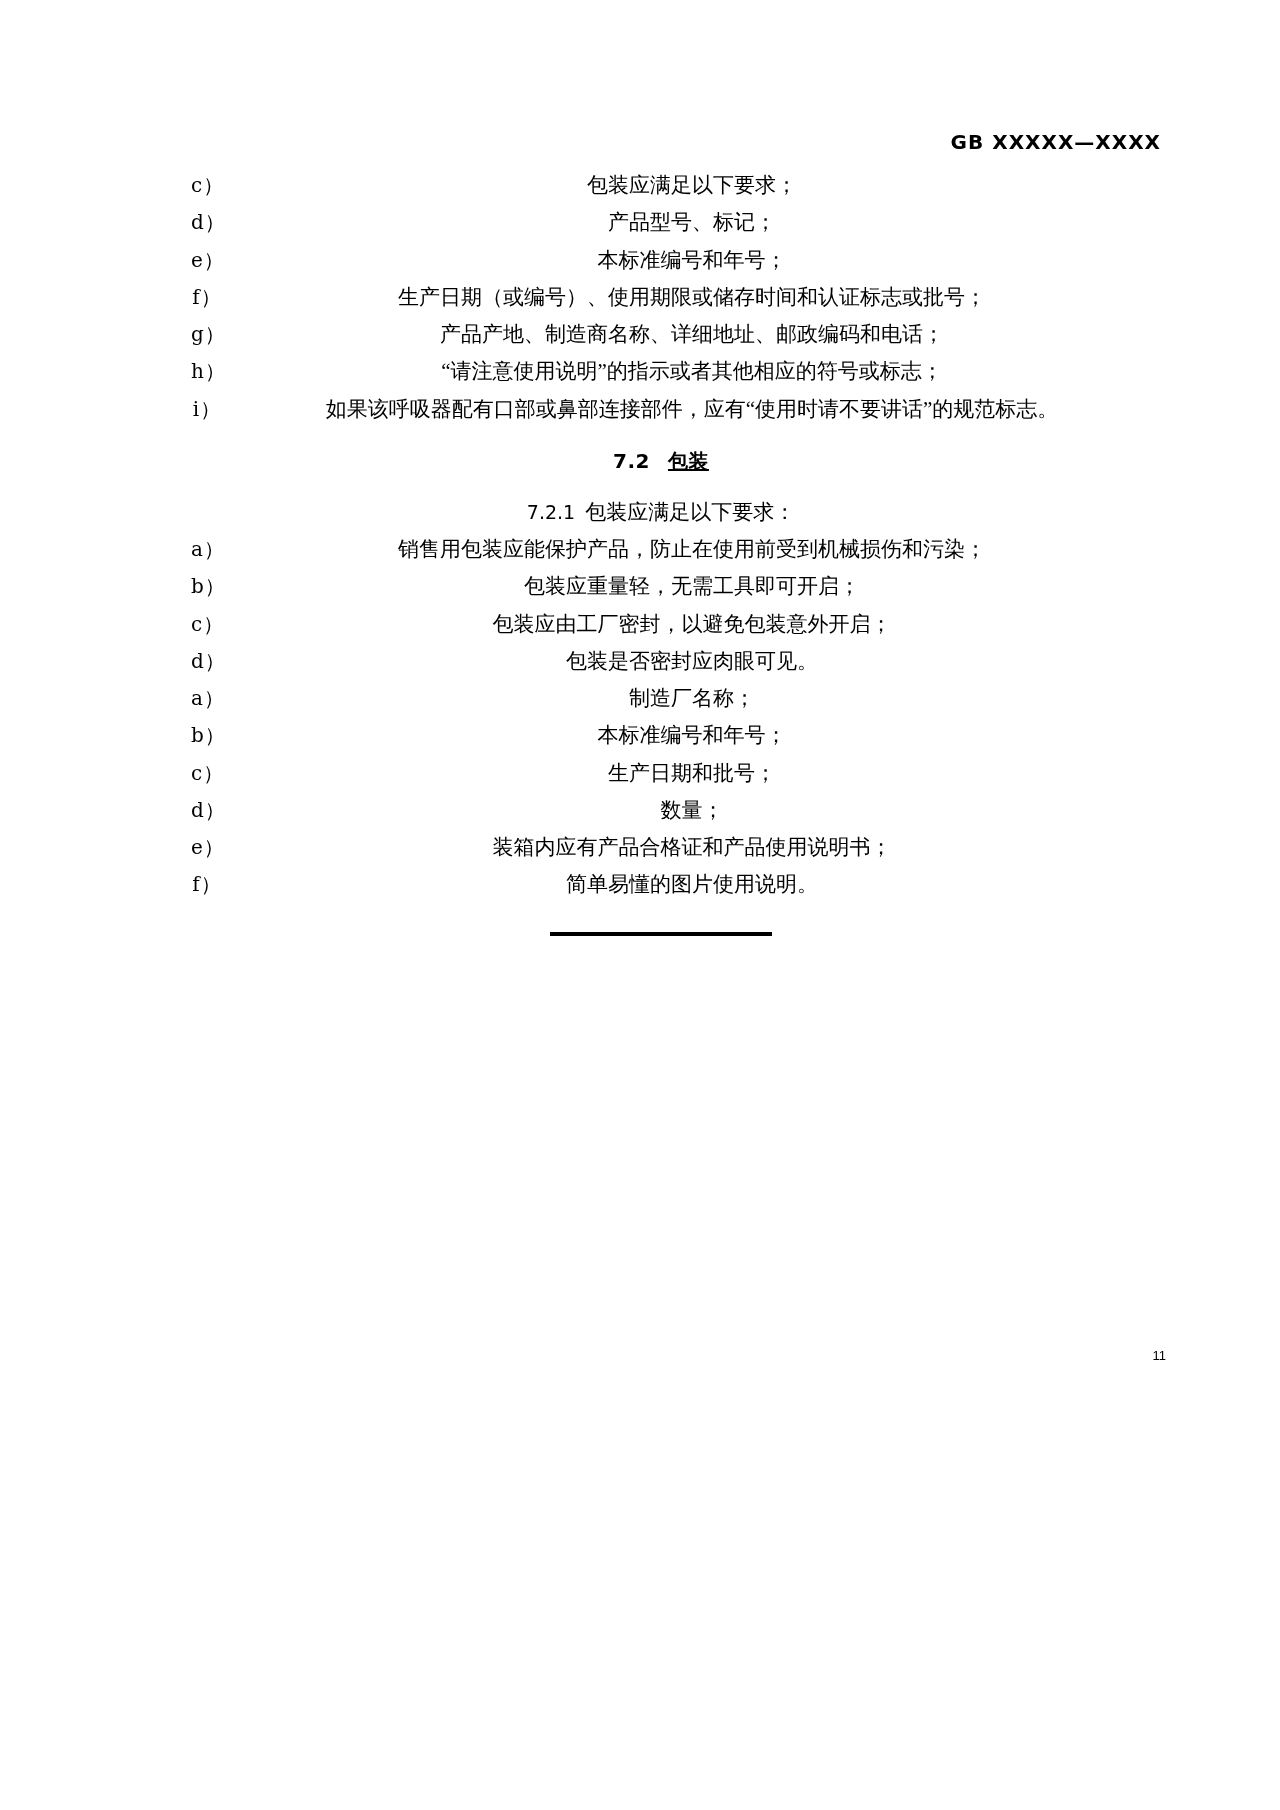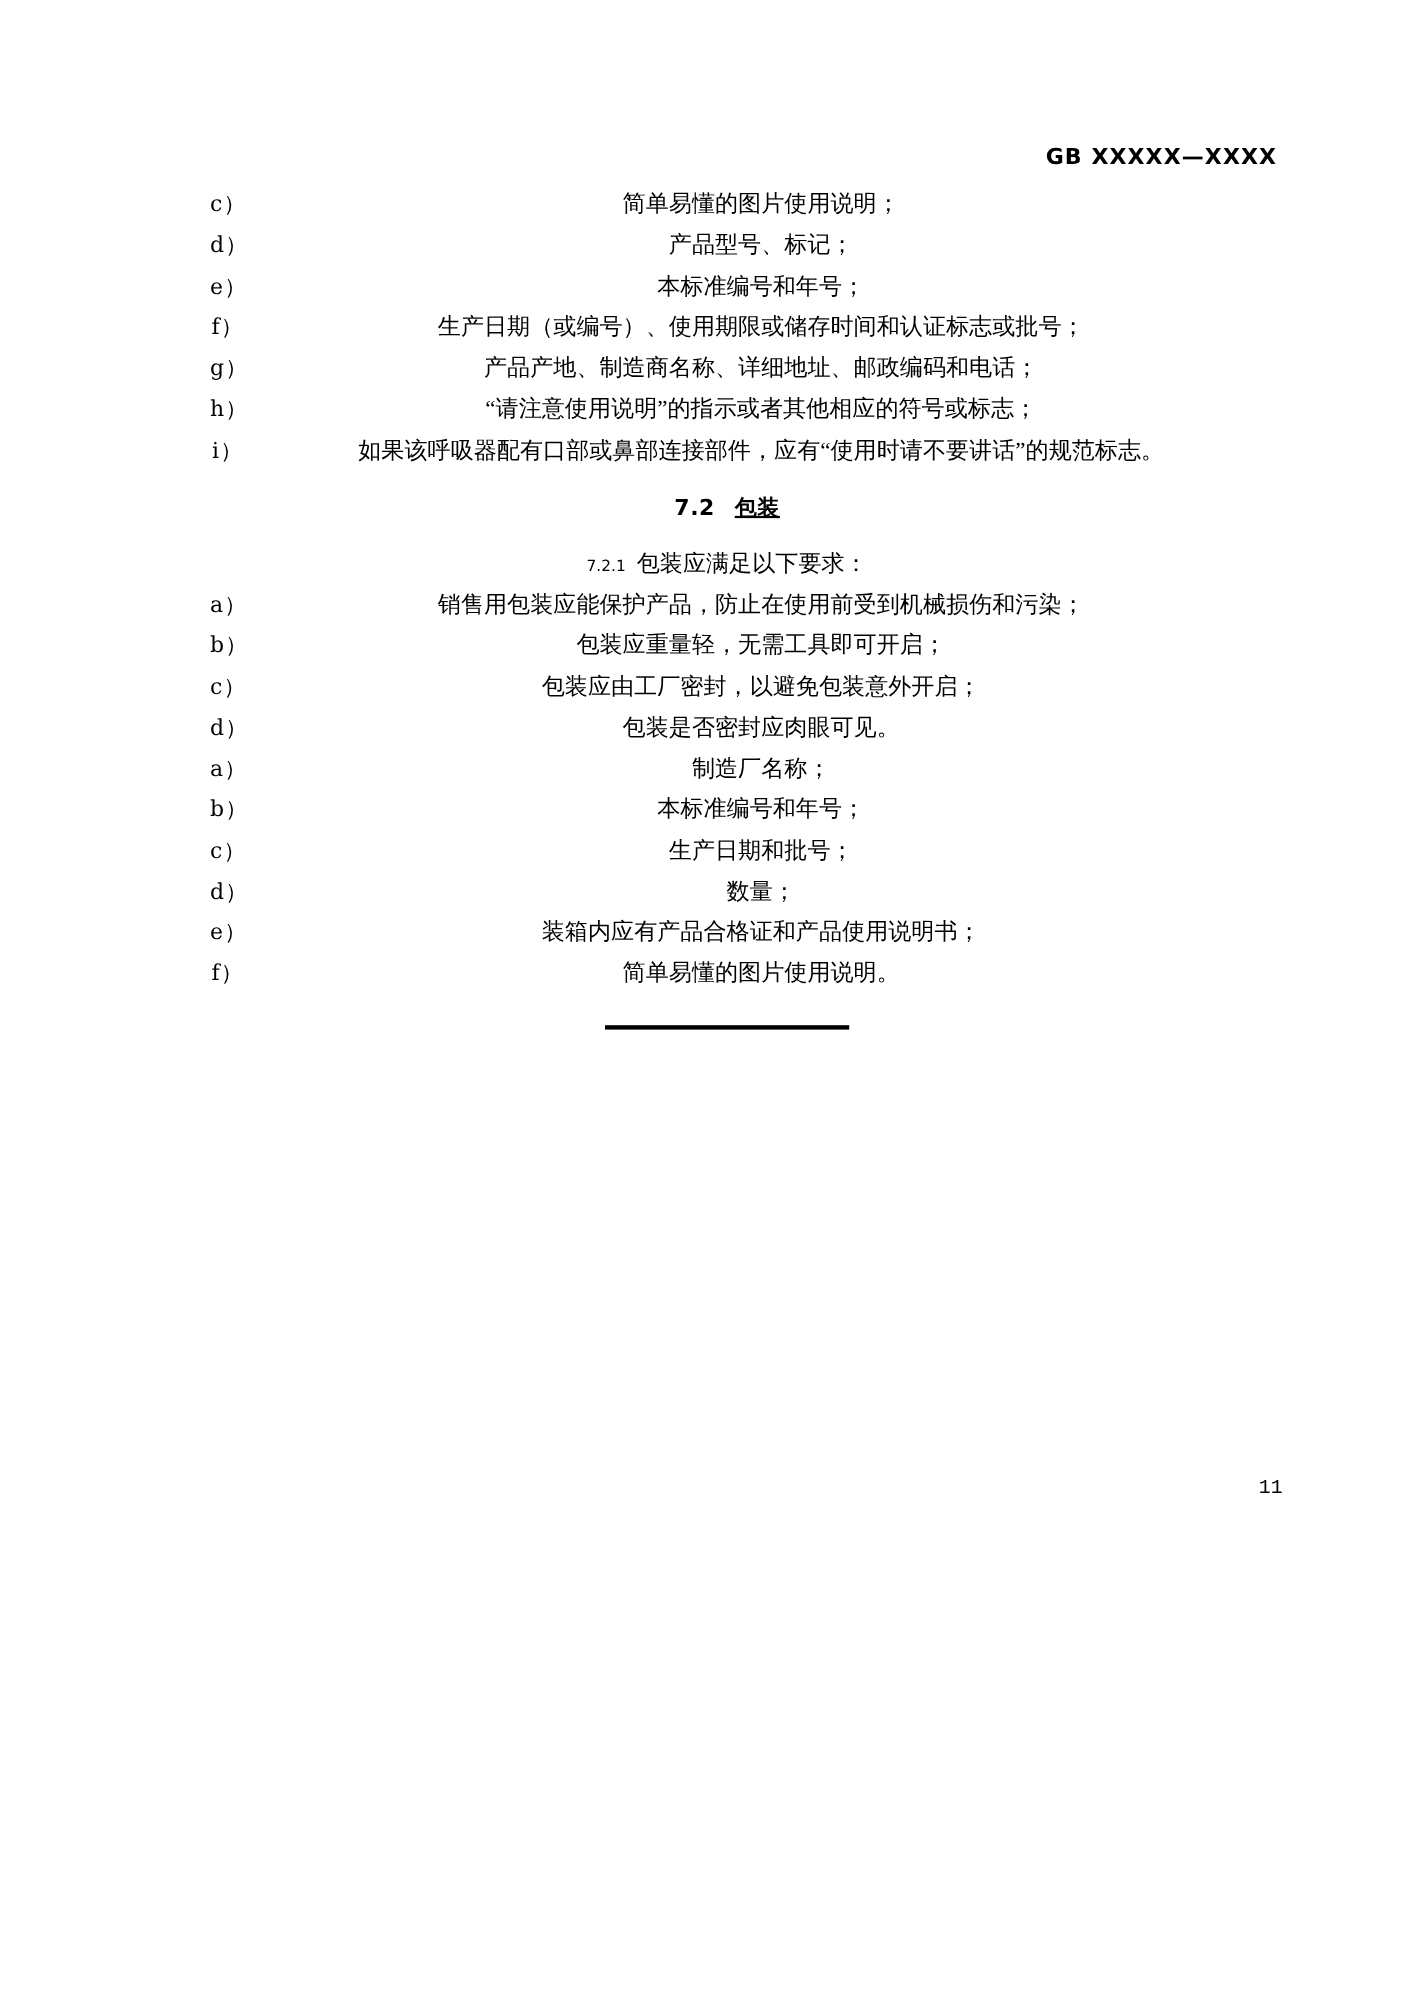--- a/index.html
+++ b/index.html
@@ -71,53 +71,53 @@
     margin-right: 18px;
   }
   .para {
     margin: 0 0 11px 0;
     font-family: "Liberation Serif", "DejaVu Serif", serif;
     font-size: 21px;
     line-height: 1.25;
   }
   .para .num {
     font-family: "DejaVu Sans", sans-serif;
-    font-size: 14px;
+    font-size: 19px;
     margin-right: 10px;
   }
   .rule-wrap {
     margin-top: 34px;
     display: flex;
     justify-content: center;
   }
   .rule {
     width: 222px;
     height: 4px;
     background: #000;
   }
   .page-number {
     position: absolute;
     right: 130px;
     bottom: 108px;
-    font-family: Liberation Mono, monospace;
-    font-size: 18px;
+    font-family: Liberation Sans, sans-serif;
+    font-size: 13px;
   }
 </style>
 </head>
 <body>
 
 <div class="page">
 
   <div class="header">GB  XXXXX—XXXX</div>
 
   <div class="content">
 
     <div class="list-item">
       <span class="marker">c）</span>
-      <span class="text">简单易懂的图片使用说明；</span>
+      <span class="text">包装应满足以下要求；</span>
     </div>
     <div class="list-item">
       <span class="marker">d）</span>
       <span class="text">产品型号、标记；</span>
     </div>
     <div class="list-item">
       <span class="marker">e）</span>
       <span class="text">本标准编号和年号；</span>
     </div>
     <div class="list-item">

